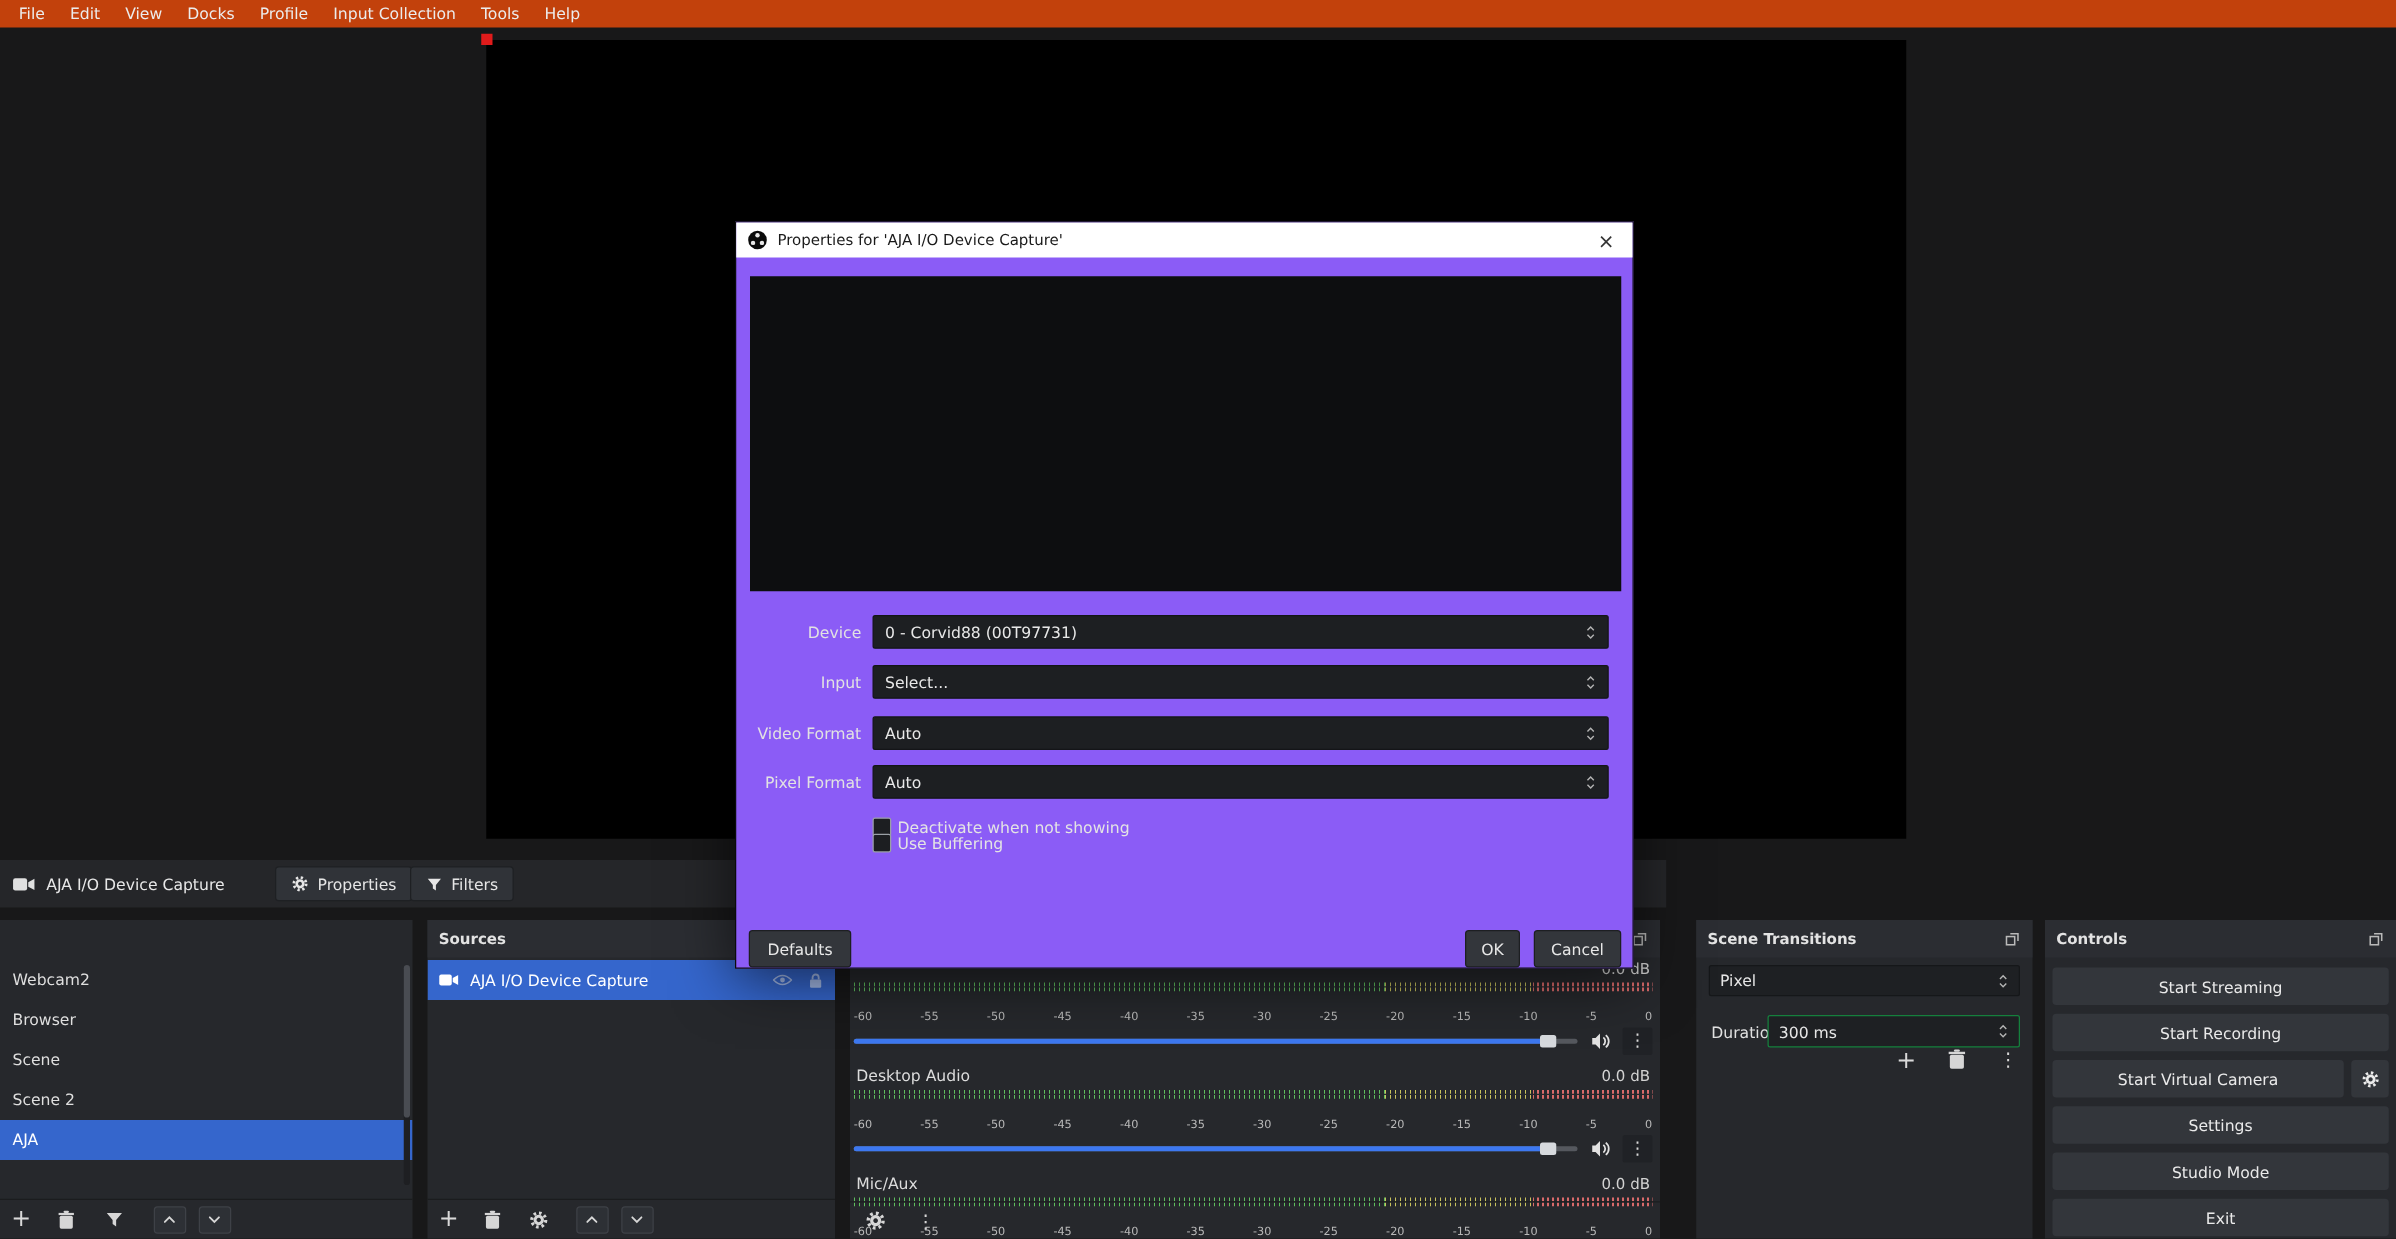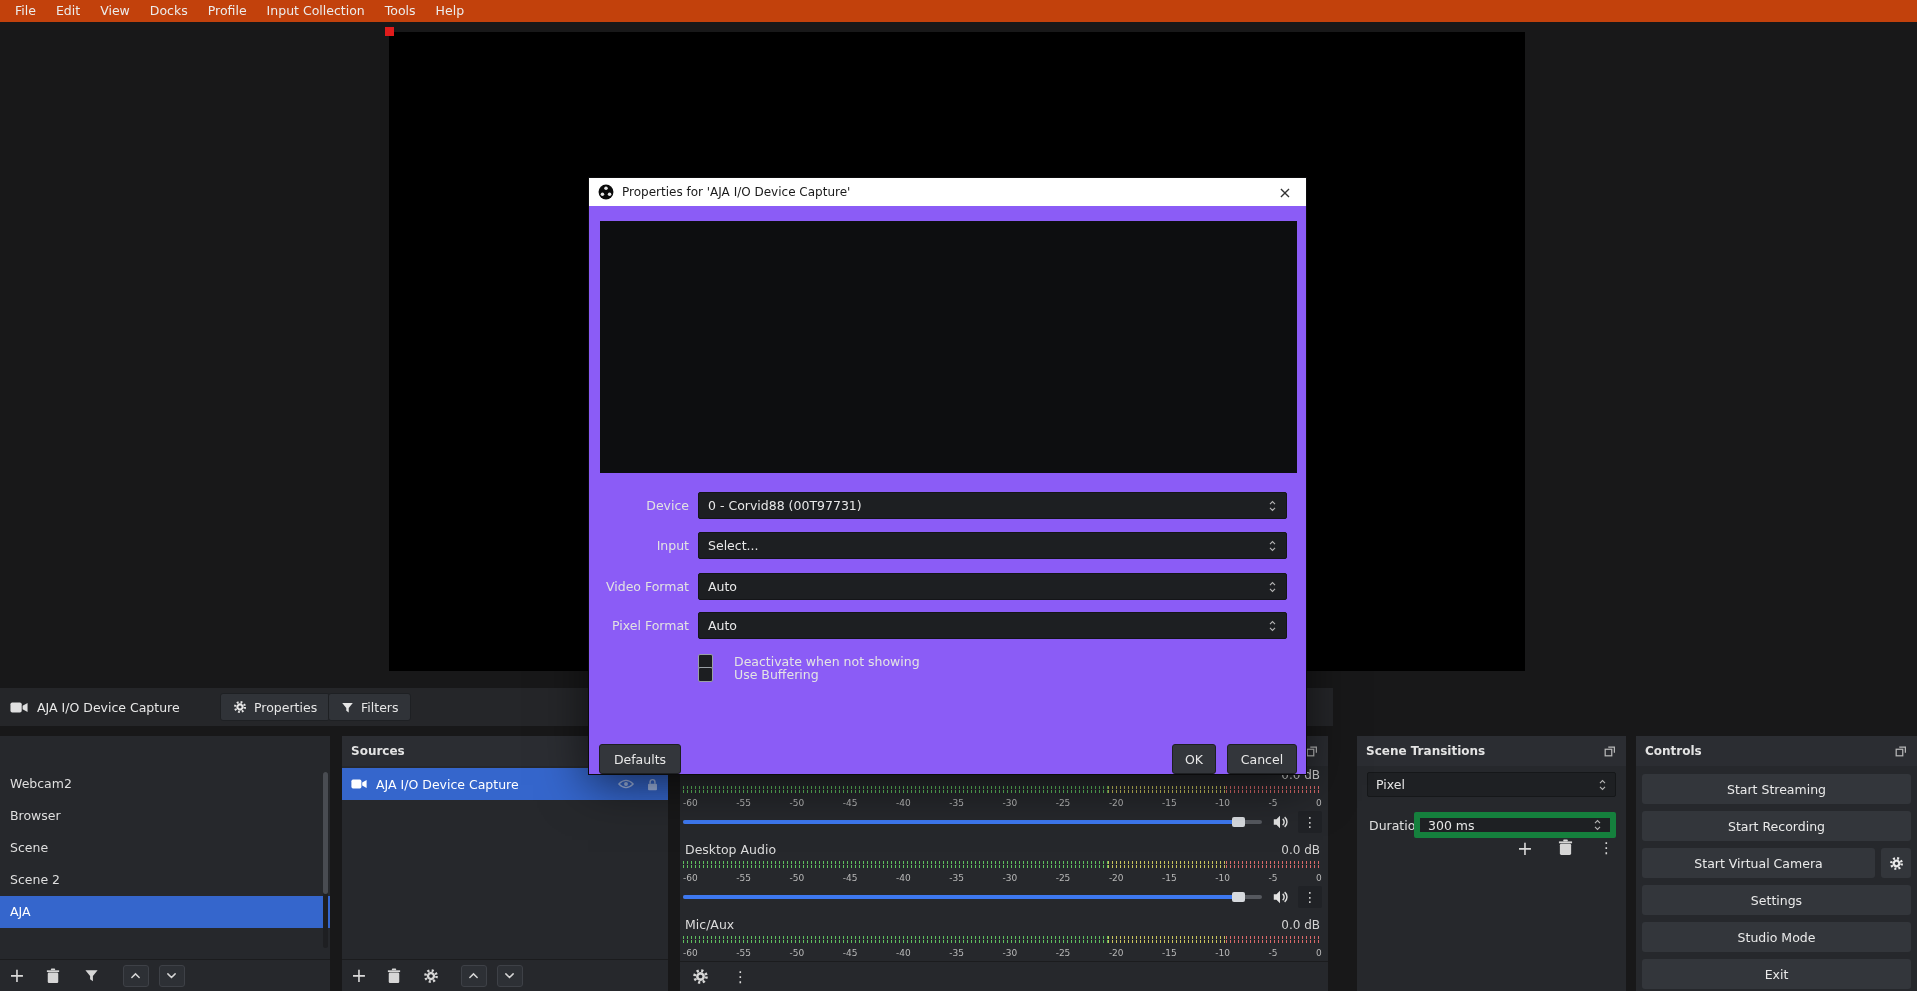--- a/index.html
+++ b/index.html
@@ -60,55 +60,55 @@
   .mix{position:absolute;left:3px;right:6px;top:30px}
   .mix-ch{margin-bottom:10px}
   .mix-name{display:flex;justify-content:space-between;height:18px;line-height:18px;padding:0 2px}
   .mix-level{font-size:12px;color:#d2d2d2}
   .meter{margin-top:2px}
   .tickrow{display:flex;height:3px;margin-bottom:1px}
   .seg{background-image:repeating-linear-gradient(90deg,var(--c) 0 1px,transparent 1px 4px)}
   .seg.g{width:66.5%;--c:var(--meter-green)}
   .seg.y{width:18.5%;--c:var(--meter-yellow)}
   .seg.r{width:15%;--c:var(--meter-red)}
-  .scale{display:flex;justify-content:space-between;font-size:9px;color:#b8b8b8;height:11px;line-height:11px;margin-top:5px}
+  .scale{display:flex;justify-content:space-between;font-size:9px;color:#b8b8b8;height:11px;line-height:11px;margin-top:16px}
   .slider-row{display:flex;align-items:center;margin-top:4px;height:18px;gap:9px}
   .vol{flex:1;height:4px;background:#55585e;border-radius:2px;position:relative}
   .vol-fill{position:absolute;left:0;top:0;bottom:0;width:96%;background:var(--slider-blue);border-radius:2px}
   .vol-handle{position:absolute;left:calc(96% - 7px);top:-3px;width:13px;height:10px;background:#d7dade;border-radius:2px}
   .kebab-btn{width:24px;height:22px;background:#202226;border:none;border-radius:2px;color:#d8d8d8;font-size:14px;display:flex;align-items:center;justify-content:center}
   .spk{color:#e2e2e2;display:flex}
   .mix-toolbar{height:30px}
 
   
   .tcombo{position:absolute;left:10px;top:36px;width:249px;height:25px;background:#1e2023;border:1px solid #151719;border-radius:2px;display:flex;align-items:center;padding:0 8px;color:#e6e6e6}
   .combo-spin{margin-left:auto;display:flex;flex-direction:column;align-items:center;color:#b4b4b4}
   .duration-label{position:absolute;left:12px;top:77px;height:26px;line-height:26px;color:#e0e0e0}
-  .tspin{position:absolute;left:57px;top:76px;width:202px;height:26px;background:#1e2023;border:6px solid #15803d;border-radius:2px;display:flex;align-items:center;padding:0 8px;color:#e6e6e6}
+  .tspin{position:absolute;left:57px;top:76px;width:202px;height:26px;background:#1e2023;border:1px solid #15803d;border-radius:2px;display:flex;align-items:center;padding:0 8px;color:#e6e6e6}
   .t-act{position:absolute;top:103px}
 
   
   .ctl-body{position:absolute;top:30px;left:6px;right:6px}
   .ctl-btn{display:block;width:100%;height:30px;margin-top:7px;background:#33363b;border:none;border-radius:3px;color:#eaeaea;font-size:12.5px}
   .ctl-body .first{margin-top:8px}
   .vc-row{display:flex;gap:6px;margin-top:7px}
   .vc-row .ctl-btn{flex:1;margin-top:0}
   .vc-gear{width:30px;height:30px;background:#33363b;border:none;border-radius:3px;color:#eaeaea;display:flex;align-items:center;justify-content:center}
 
   
   .dialog{position:absolute;left:588px;top:177px;width:719px;height:598px;background:#8b5cf6;z-index:50;border:1px solid #0b0b0c;box-shadow:0 10px 45px rgba(0,0,0,.6)}
   .dlg-titlebar{position:absolute;left:0;top:0;right:0;height:28px;background:#ffffff;display:flex;align-items:center;padding-left:9px;color:#1a1a1a;font-size:12px}
   .dlg-title{margin-left:8px}
   .dlg-close{margin-left:auto;width:42px;height:28px;background:none;border:none;display:flex;align-items:center;justify-content:center;color:#333;font-size:16px}
   .dlg-preview{position:absolute;left:11px;top:43px;width:697px;height:252px;background:#0d0e10}
   .frow{position:absolute;left:0;width:100%;height:27px}
   .frow .flabel{position:absolute;left:0;width:100px;text-align:right;line-height:27px;color:#e2e2e2}
   .fcombo{position:absolute;left:109px;width:589px;height:27px;background:#1d1f22;border:1px solid #141518;border-radius:2px;display:flex;align-items:center;padding:0 9px;color:#e8e8e8}
   .r0{top:314px}.r1{top:354px}.r2{top:395px}.r3{top:434px}
-  .cbrow{position:absolute;left:109px;height:18px;display:flex;align-items:center;gap:21px;color:#e4e4e4}
+  .cbrow{position:absolute;left:109px;height:18px;display:flex;align-items:center;gap:5px;color:#e4e4e4}
   .cb0{top:474px}.cb1{top:487px}
   .cb{width:15px;height:15px;border:1px solid #9aa0a5;background:#1c1e21;border-radius:2px}
   .dlg-btn{position:absolute;top:566px;height:30px;background:#33363b;border:1px solid #1d1f22;border-radius:3px;color:#e8e8e8;font-size:12.5px}
   .defaults{left:10px;width:82px}.ok{left:583px;width:44px}.cancel{left:638px;width:70px}
 </style>
 </head>
 <body>
 
 <svg width="0" height="0" style="position:absolute">
   <symbol id="sym-gear" viewBox="0 0 20 20">

